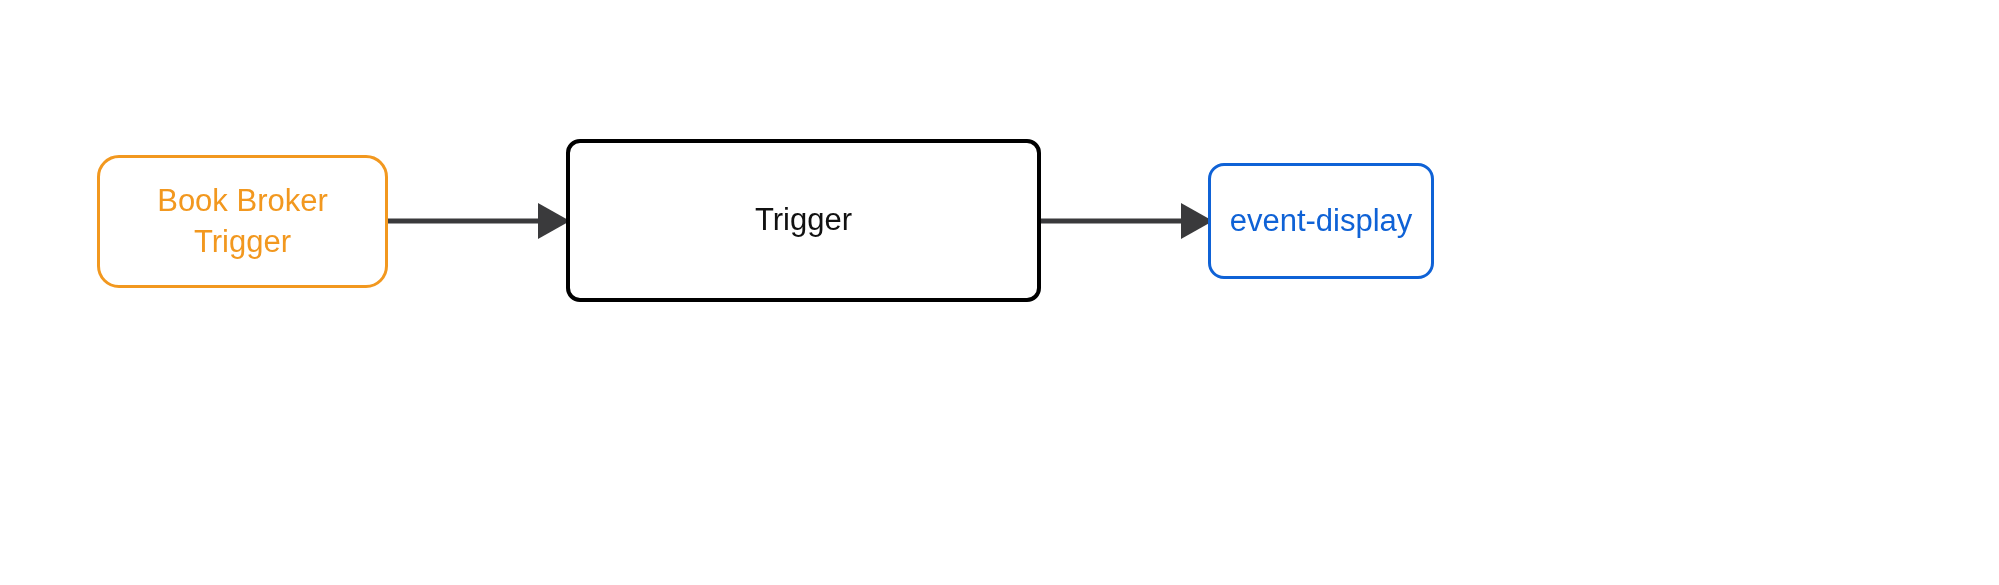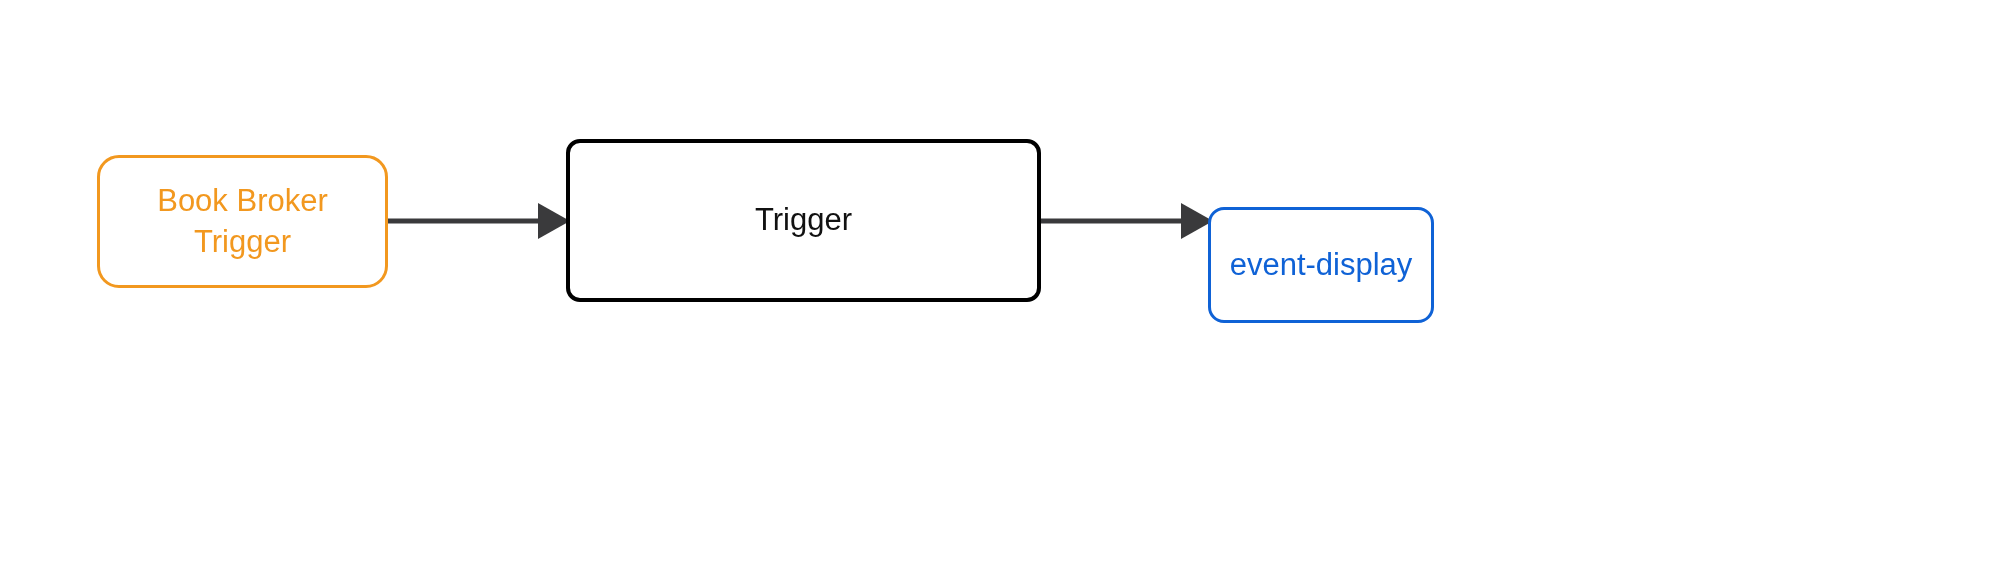--- a/index.html
+++ b/index.html
@@ -60,21 +60,20 @@
   
   .node-sink {
     left: 1208px;
     top: 163px;
     width: 226px;
     height: 116px;
     border: 3px solid #0F62D6;
     border-radius: 16px;
     color: #0F62D6;
     font-size: 31px;
-    margin-top: 44px;
   }
 
   .node-line { display: block; }
 
   
   .edge {
     position: absolute;
     height: 44px;
     display: block;
   }

